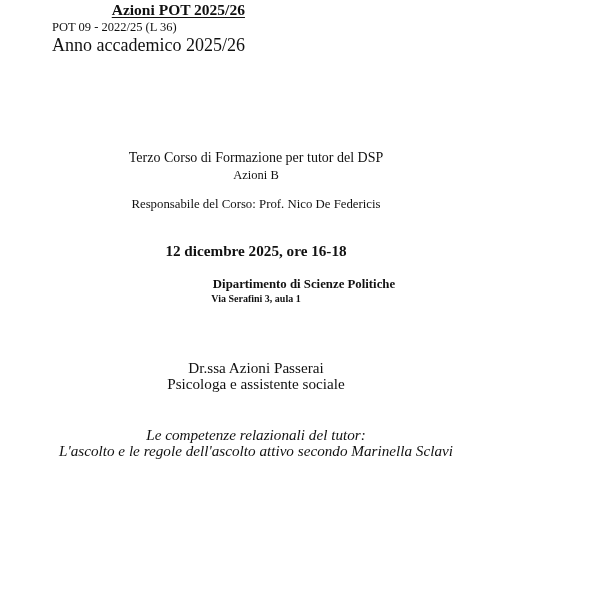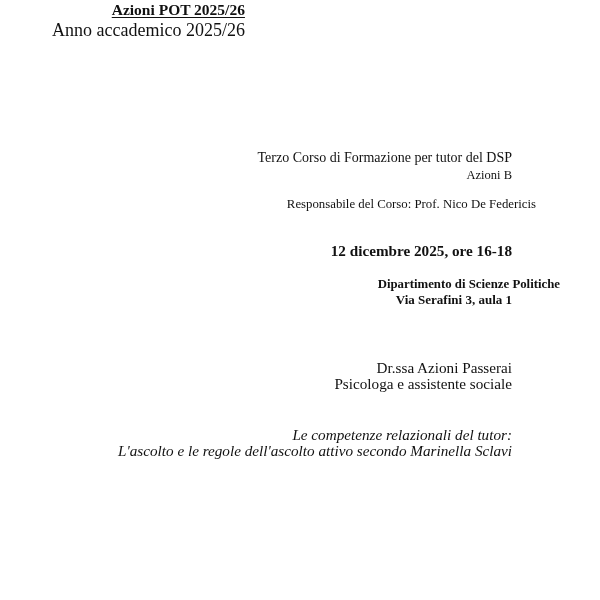--- a/index.html
+++ b/index.html
@@ -38,39 +38,40 @@
     }
     .header .year {
       font-size: 18px;
       display: block;
       font-family: Liberation Serif, serif;
     }
     .center {
       position: absolute;
       left: 0;
       width: 512px;
-      text-align: right;
+      text-align: center;
       line-height: 1.15;
     }
     .course-title { top: 150px; font-size: 14px; }
     .module { top: 168px; font-size: 12.5px; }
-    .responsible { top: 197px; font-size: 12.8px; padding-left: 24px; }
+    .responsible { top: 197px; font-size: 12.8px; }
     .date { top: 242px; font-size: 15.2px; font-weight: bold; }
     .dept { top: 277px; font-size: 12.8px; font-weight: bold; margin-left: 48px; }
-    .address { top: 293px; font-size: 13px; font-weight: bold; }
+    .address { top: 293px; font-size: 10px; font-weight: bold; }
     .speaker { top: 359px; font-size: 15.2px; }
     .role { top: 375px; font-size: 15.2px; }
     .topic1 { top: 426px; font-size: 15.2px; font-style: italic; }
     .topic2 { top: 442px; font-size: 15.2px; font-style: italic; }
   </style>
 </head>
 <body>
 
 <div class="header">
   <span class="title">Azioni POT 2025/26</span>
+  <span class="pot-line">POT 09 - 2022/25 (L 36)</span>
   <span class="year">Anno accademico 2025/26</span>
 </div>
 
 <div class="center course-title">Terzo Corso di Formazione per tutor del DSP</div>
 <div class="center module">Azioni B</div>
 <div class="center responsible">Responsabile del Corso: Prof. Nico De Federicis</div>
 
 <div class="center date">12 dicembre 2025, ore 16-18</div>
 <div class="center dept">Dipartimento di Scienze Politiche</div>
 <div class="center address">Via Serafini 3, aula 1</div>

